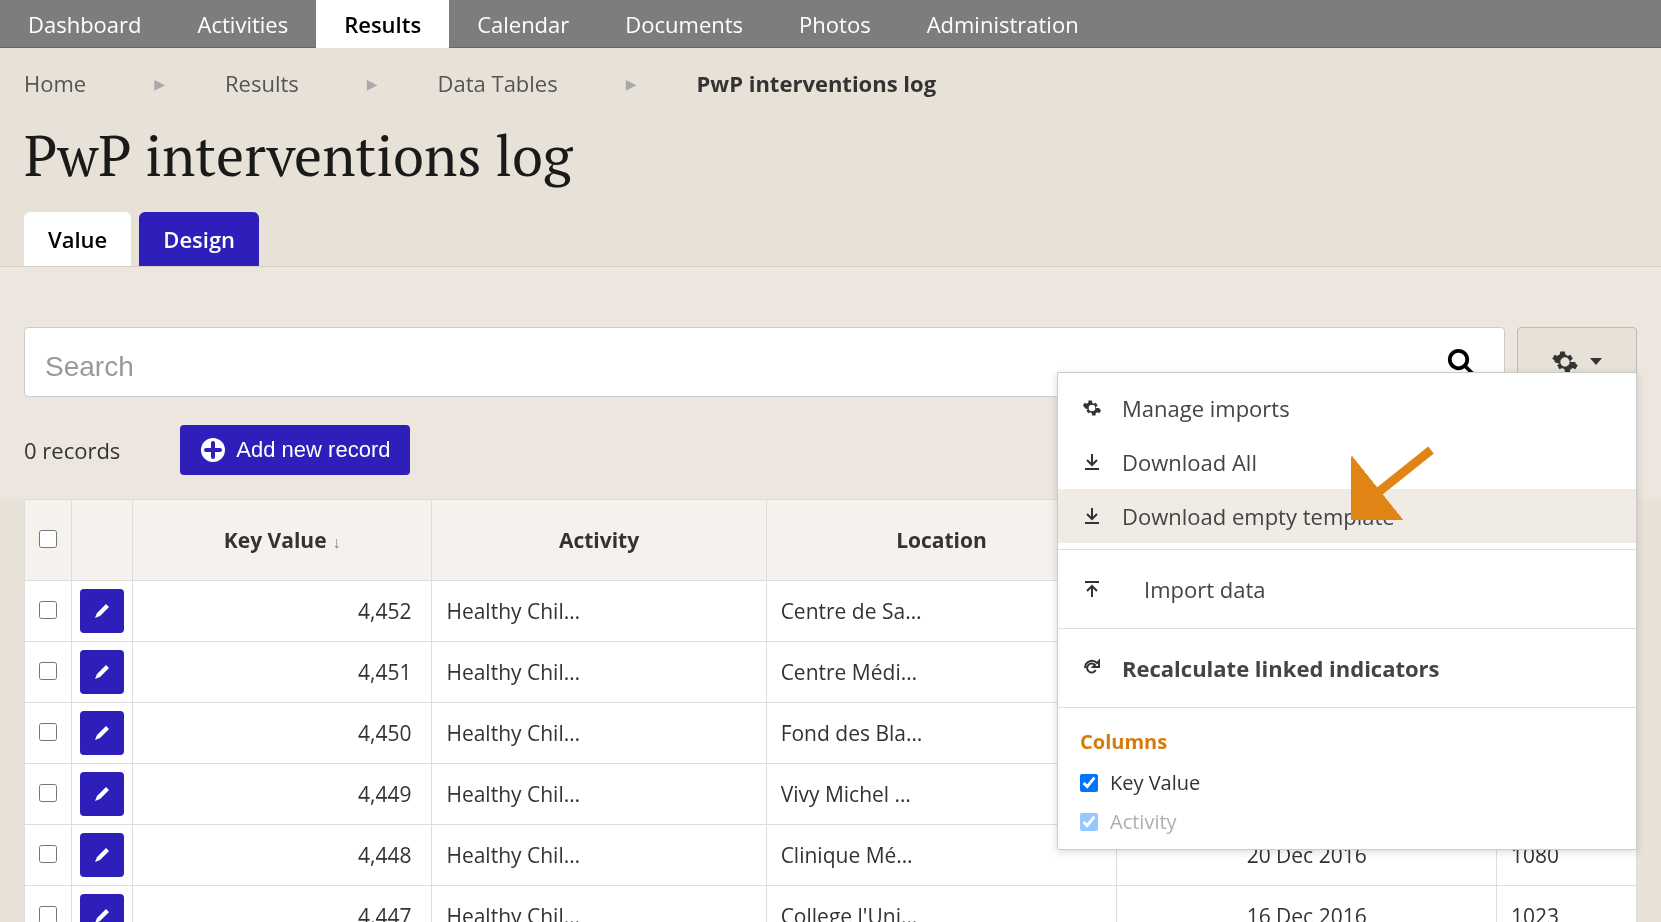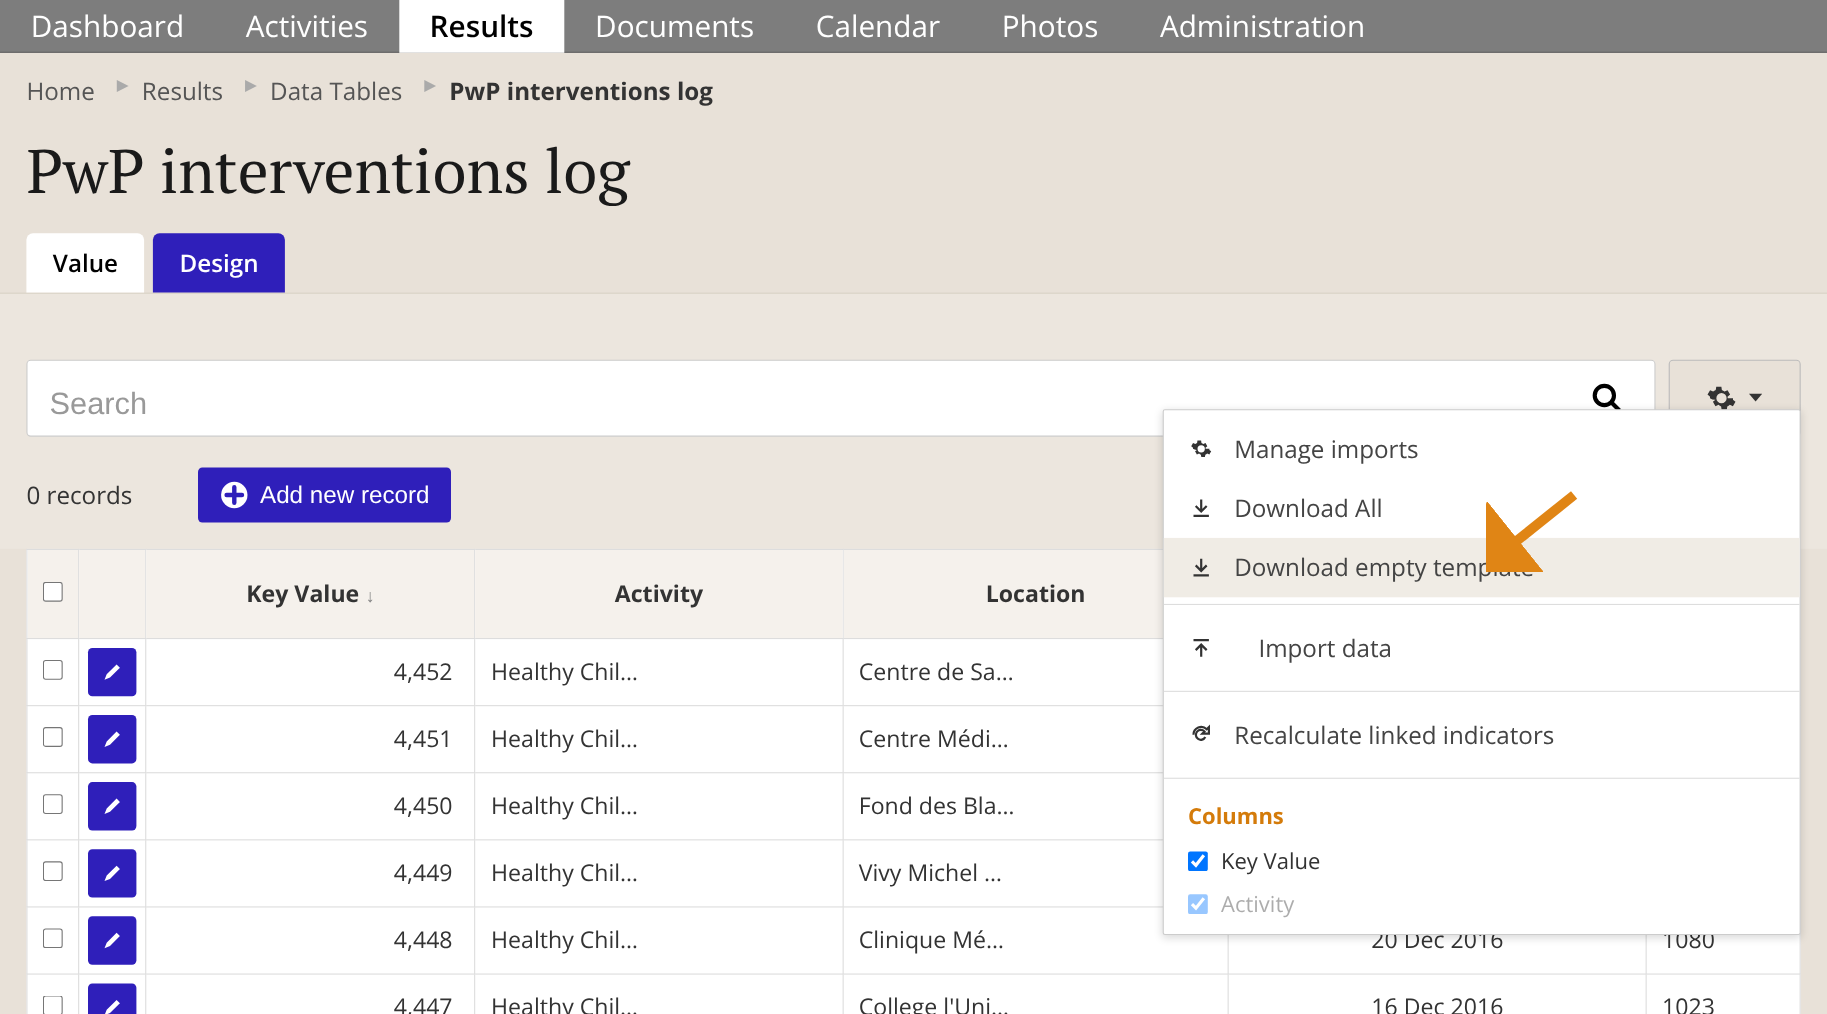--- a/index.html
+++ b/index.html
@@ -1,20 +1,20 @@
 <!DOCTYPE html>
 <html><head>
 <meta charset="utf-8">
 <style>
 * { box-sizing: border-box; margin: 0; padding: 0; }
 body { font-family: 'Segoe UI', 'Open Sans', Arial, sans-serif; background: #e8e1d8; color: #333; font-size: 16px; width: 1661px; }
 .nav-bar { background: #7d7d7d; display: flex; align-items: center; height: 48px; border-bottom: 1px solid #656565; }
-.nav-item { padding: 0 28px; color: #fff; font-size: 27px; line-height: 48px; cursor: pointer; }
+.nav-item { padding: 0 28px; color: #fff; font-size: 22px; line-height: 48px; cursor: pointer; }
 .nav-item.active { background: #fff; color: #000; font-weight: 600; }
-.breadcrumb { display: flex; padding: 20px 24px 8px; font-size: 22px; color: #555; }
+.breadcrumb { display: flex; align-items: center; padding: 20px 24px 8px; font-size: 22px; color: #555; gap: 48px; }
 .breadcrumb a { color: #555; text-decoration: none; margin-right: 8px; }
 .breadcrumb .sep { color: #aaa; margin: 0 12px; font-size: 14px; }
 .breadcrumb .current { font-weight: 700; color: #333; }
 .page-title { font-family: 'PT Serif', Georgia, serif; font-size: 56px; font-weight: 400; padding: 12px 24px 20px; color: #1a1a1a; }
 .tabs { display: flex; align-items: flex-end; padding: 0 24px; }
 .tab { padding: 12px 24px; font-size: 22px; font-weight: 600; border-radius: 6px 6px 0 0; cursor: pointer; margin-right: 8px; }
 .tab.active { background: #fff; color: #000; }
 .tab.inactive { background: #2f1fba; color: #fff; }
 .content-area { background: #e8e1d8; padding: 0; }
 .toolbar { display: flex; align-items: center; padding: 60px 24px 16px; gap: 12px; }
@@ -49,22 +49,22 @@
 input[type="checkbox"] { width: 18px; height: 18px; }
 svg { display: block; }
 </style>
 </head>
 <body>
 
 <div class="nav-bar">
   <div class="nav-item">Dashboard</div>
   <div class="nav-item">Activities</div>
   <div class="nav-item active">Results</div>
+  <div class="nav-item">Calendar</div>
   <div class="nav-item">Documents</div>
-  <div class="nav-item">Calendar</div>
   <div class="nav-item">Photos</div>
   <div class="nav-item">Administration</div>
 </div>
 
 <div class="breadcrumb">
   <a href="#">Home</a>
   <span class="sep">▶</span>
   <a href="#">Results</a>
   <span class="sep">▶</span>
   <a href="#">Data Tables</a>
@@ -238,21 +238,21 @@
   <div class="menu-sep"></div>
   <div class="menu-item" style="padding-top:18px;padding-bottom:18px;gap:40px;">
     <span class="menu-icon">
         <svg width="20" height="20" viewBox="0 0 20 20" fill="#333">
           <path d="M10 18V8M5 12l5-5 5 5M3 3h14" stroke="#333" stroke-width="2" fill="none"></path>
         </svg>
       </span>
     <span>Import data</span>
   </div>
   <div class="menu-sep"></div>
-  <div class="menu-item" style="padding-top:18px;padding-bottom:18px;">
+  <div class="menu-item" style="padding-top:18px;padding-bottom:18px;font-weight:bold;">
     <span class="menu-icon">
         <svg width="20" height="20" viewBox="0 0 20 20" fill="none" stroke="#333" stroke-width="2">
           <path d="M3 10a7 7 0 0112-5l2-2v6h-6l2-2a4.5 4.5 0 10.7 5"></path>
         </svg>
       </span>
     <span>Recalculate linked indicators</span>
   </div>
   <div class="menu-sep"></div>
   <div class="menu-header">Columns</div>
   <div class="menu-check">

